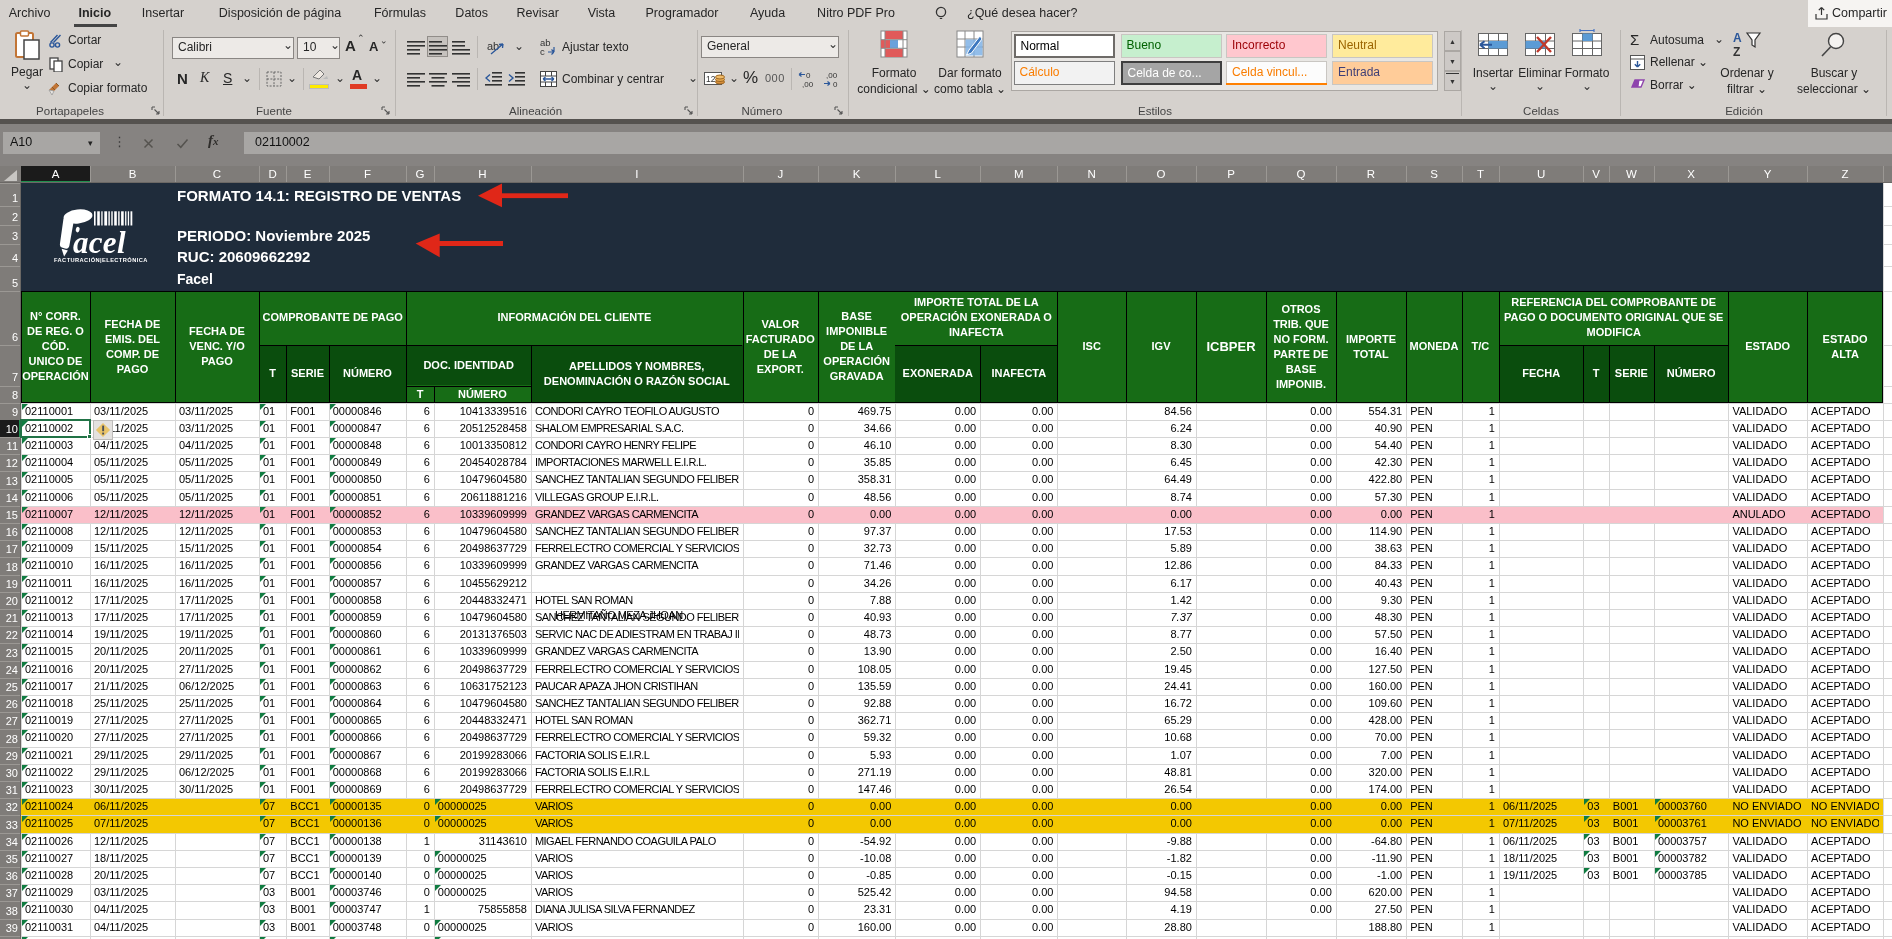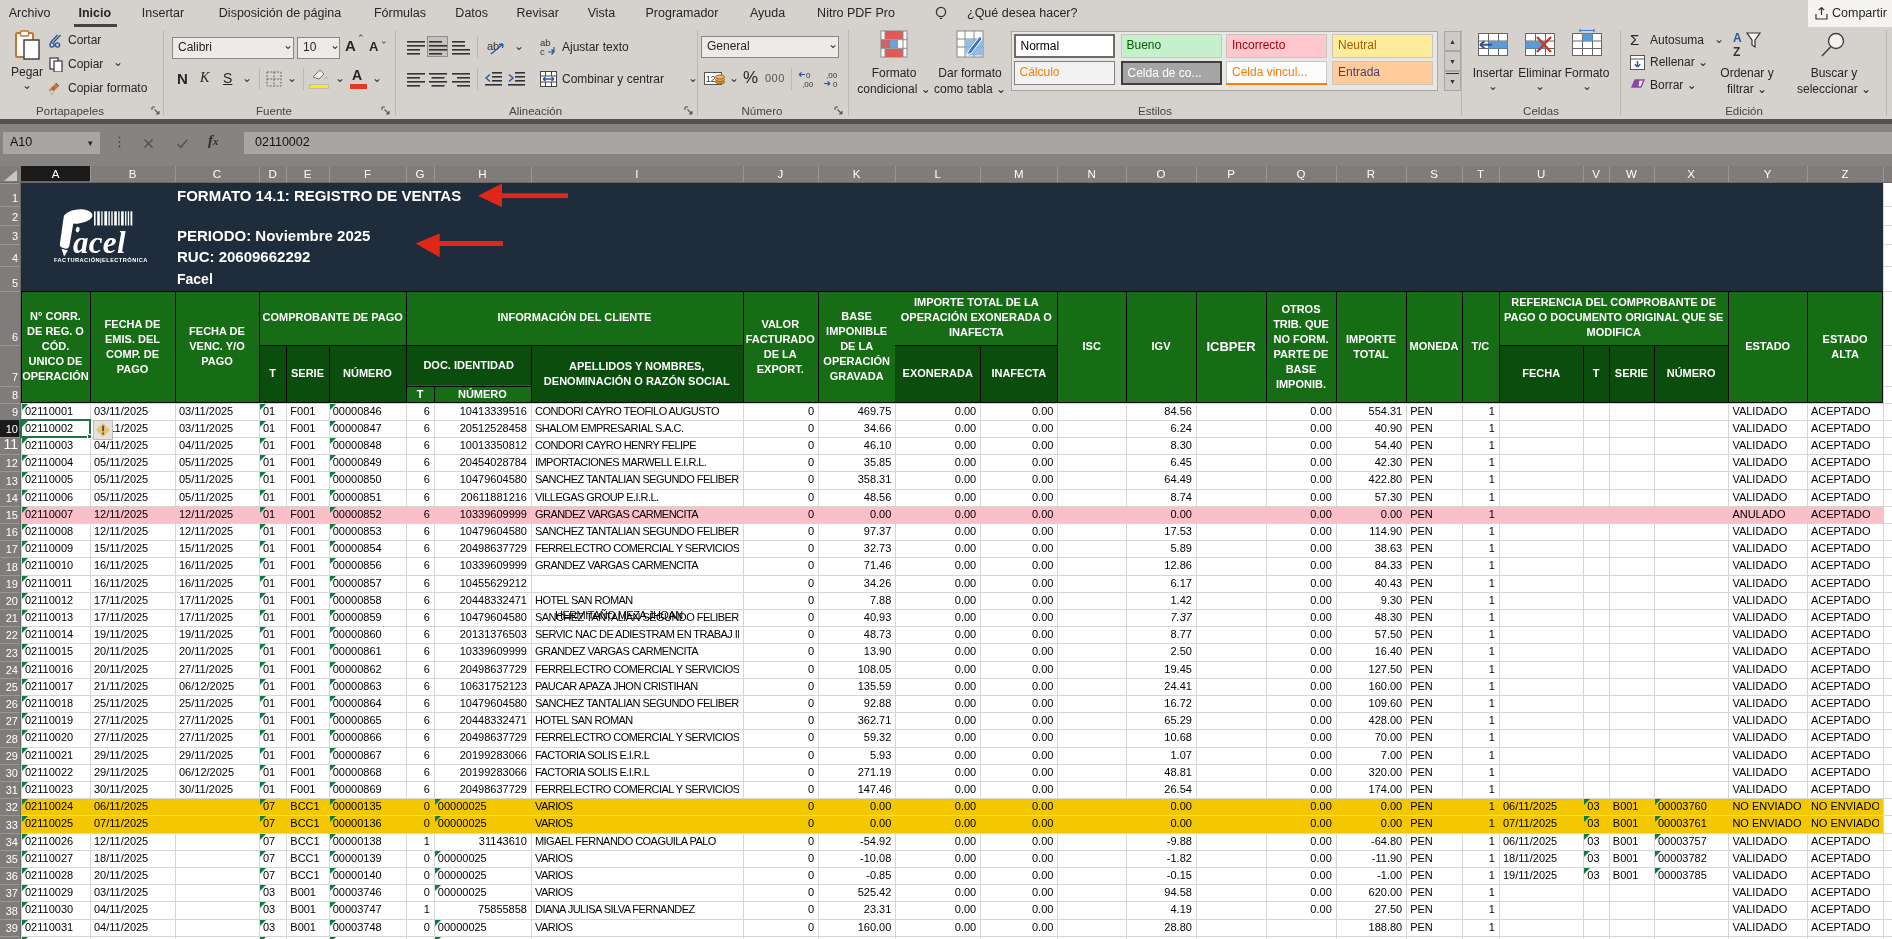--- a/index.html
+++ b/index.html
@@ -399,21 +399,21 @@
 <div class="ab" style="left:0;top:345.3px;width:18px;height:38.19999999999999px;color:#fff;font-size:11px;display:flex;align-items:flex-end;justify-content:flex-end">7</div>
 <div class="ab" style="left:0;top:385.5px;width:21px;height:1px;background:#9b9894"></div>
 <div class="ab" style="left:0;top:385.5px;width:18px;height:15.100000000000023px;color:#fff;font-size:11px;display:flex;align-items:flex-end;justify-content:flex-end">8</div>
 <div class="ab" style="left:0;top:402.6px;width:21px;height:1px;background:#9b9894"></div>
 <div class="ab" style="left:0;top:402.6px;width:18px;height:15.199999999999989px;color:#fff;font-size:11px;display:flex;align-items:flex-end;justify-content:flex-end">9</div>
 <div class="ab" style="left:0;top:419.8px;width:21px;height:1px;background:#9b9894"></div>
 <div class="ab" style="left:0;top:419.8px;width:21px;height:17.19999999999999px;background:#1b1b1b"></div>
 <div class="ab" style="left:18.5px;top:419.8px;width:2.5px;height:17.19999999999999px;background:#1e8e4e"></div>
 <div class="ab" style="left:0;top:419.8px;width:18px;height:15.199999999999989px;color:#fff;font-size:11px;display:flex;align-items:flex-end;justify-content:flex-end">10</div>
 <div class="ab" style="left:0;top:437.0px;width:21px;height:1px;background:#9b9894"></div>
-<div class="ab" style="left:0;top:437.0px;width:18px;height:15.199999999999989px;color:#fff;font-size:14px;display:flex;align-items:flex-end;justify-content:flex-end">11</div>
+<div class="ab" style="left:0;top:437.0px;width:18px;height:15.199999999999989px;color:#fff;font-size:11px;display:flex;align-items:flex-end;justify-content:flex-end">11</div>
 <div class="ab" style="left:0;top:454.20000000000005px;width:21px;height:1px;background:#9b9894"></div>
 <div class="ab" style="left:0;top:454.20000000000005px;width:18px;height:15.199999999999989px;color:#fff;font-size:11px;display:flex;align-items:flex-end;justify-content:flex-end">12</div>
 <div class="ab" style="left:0;top:471.40000000000003px;width:21px;height:1px;background:#9b9894"></div>
 <div class="ab" style="left:0;top:471.40000000000003px;width:18px;height:15.199999999999989px;color:#fff;font-size:11px;display:flex;align-items:flex-end;justify-content:flex-end">13</div>
 <div class="ab" style="left:0;top:488.6px;width:21px;height:1px;background:#9b9894"></div>
 <div class="ab" style="left:0;top:488.6px;width:18px;height:15.199999999999989px;color:#fff;font-size:11px;display:flex;align-items:flex-end;justify-content:flex-end">14</div>
 <div class="ab" style="left:0;top:505.8px;width:21px;height:1px;background:#9b9894"></div>
 <div class="ab" style="left:0;top:505.8px;width:18px;height:15.199999999999989px;color:#fff;font-size:11px;display:flex;align-items:flex-end;justify-content:flex-end">15</div>
 <div class="ab" style="left:0;top:523.0px;width:21px;height:1px;background:#9b9894"></div>
 <div class="ab" style="left:0;top:523.0px;width:18px;height:15.200000000000045px;color:#fff;font-size:11px;display:flex;align-items:flex-end;justify-content:flex-end">16</div>

